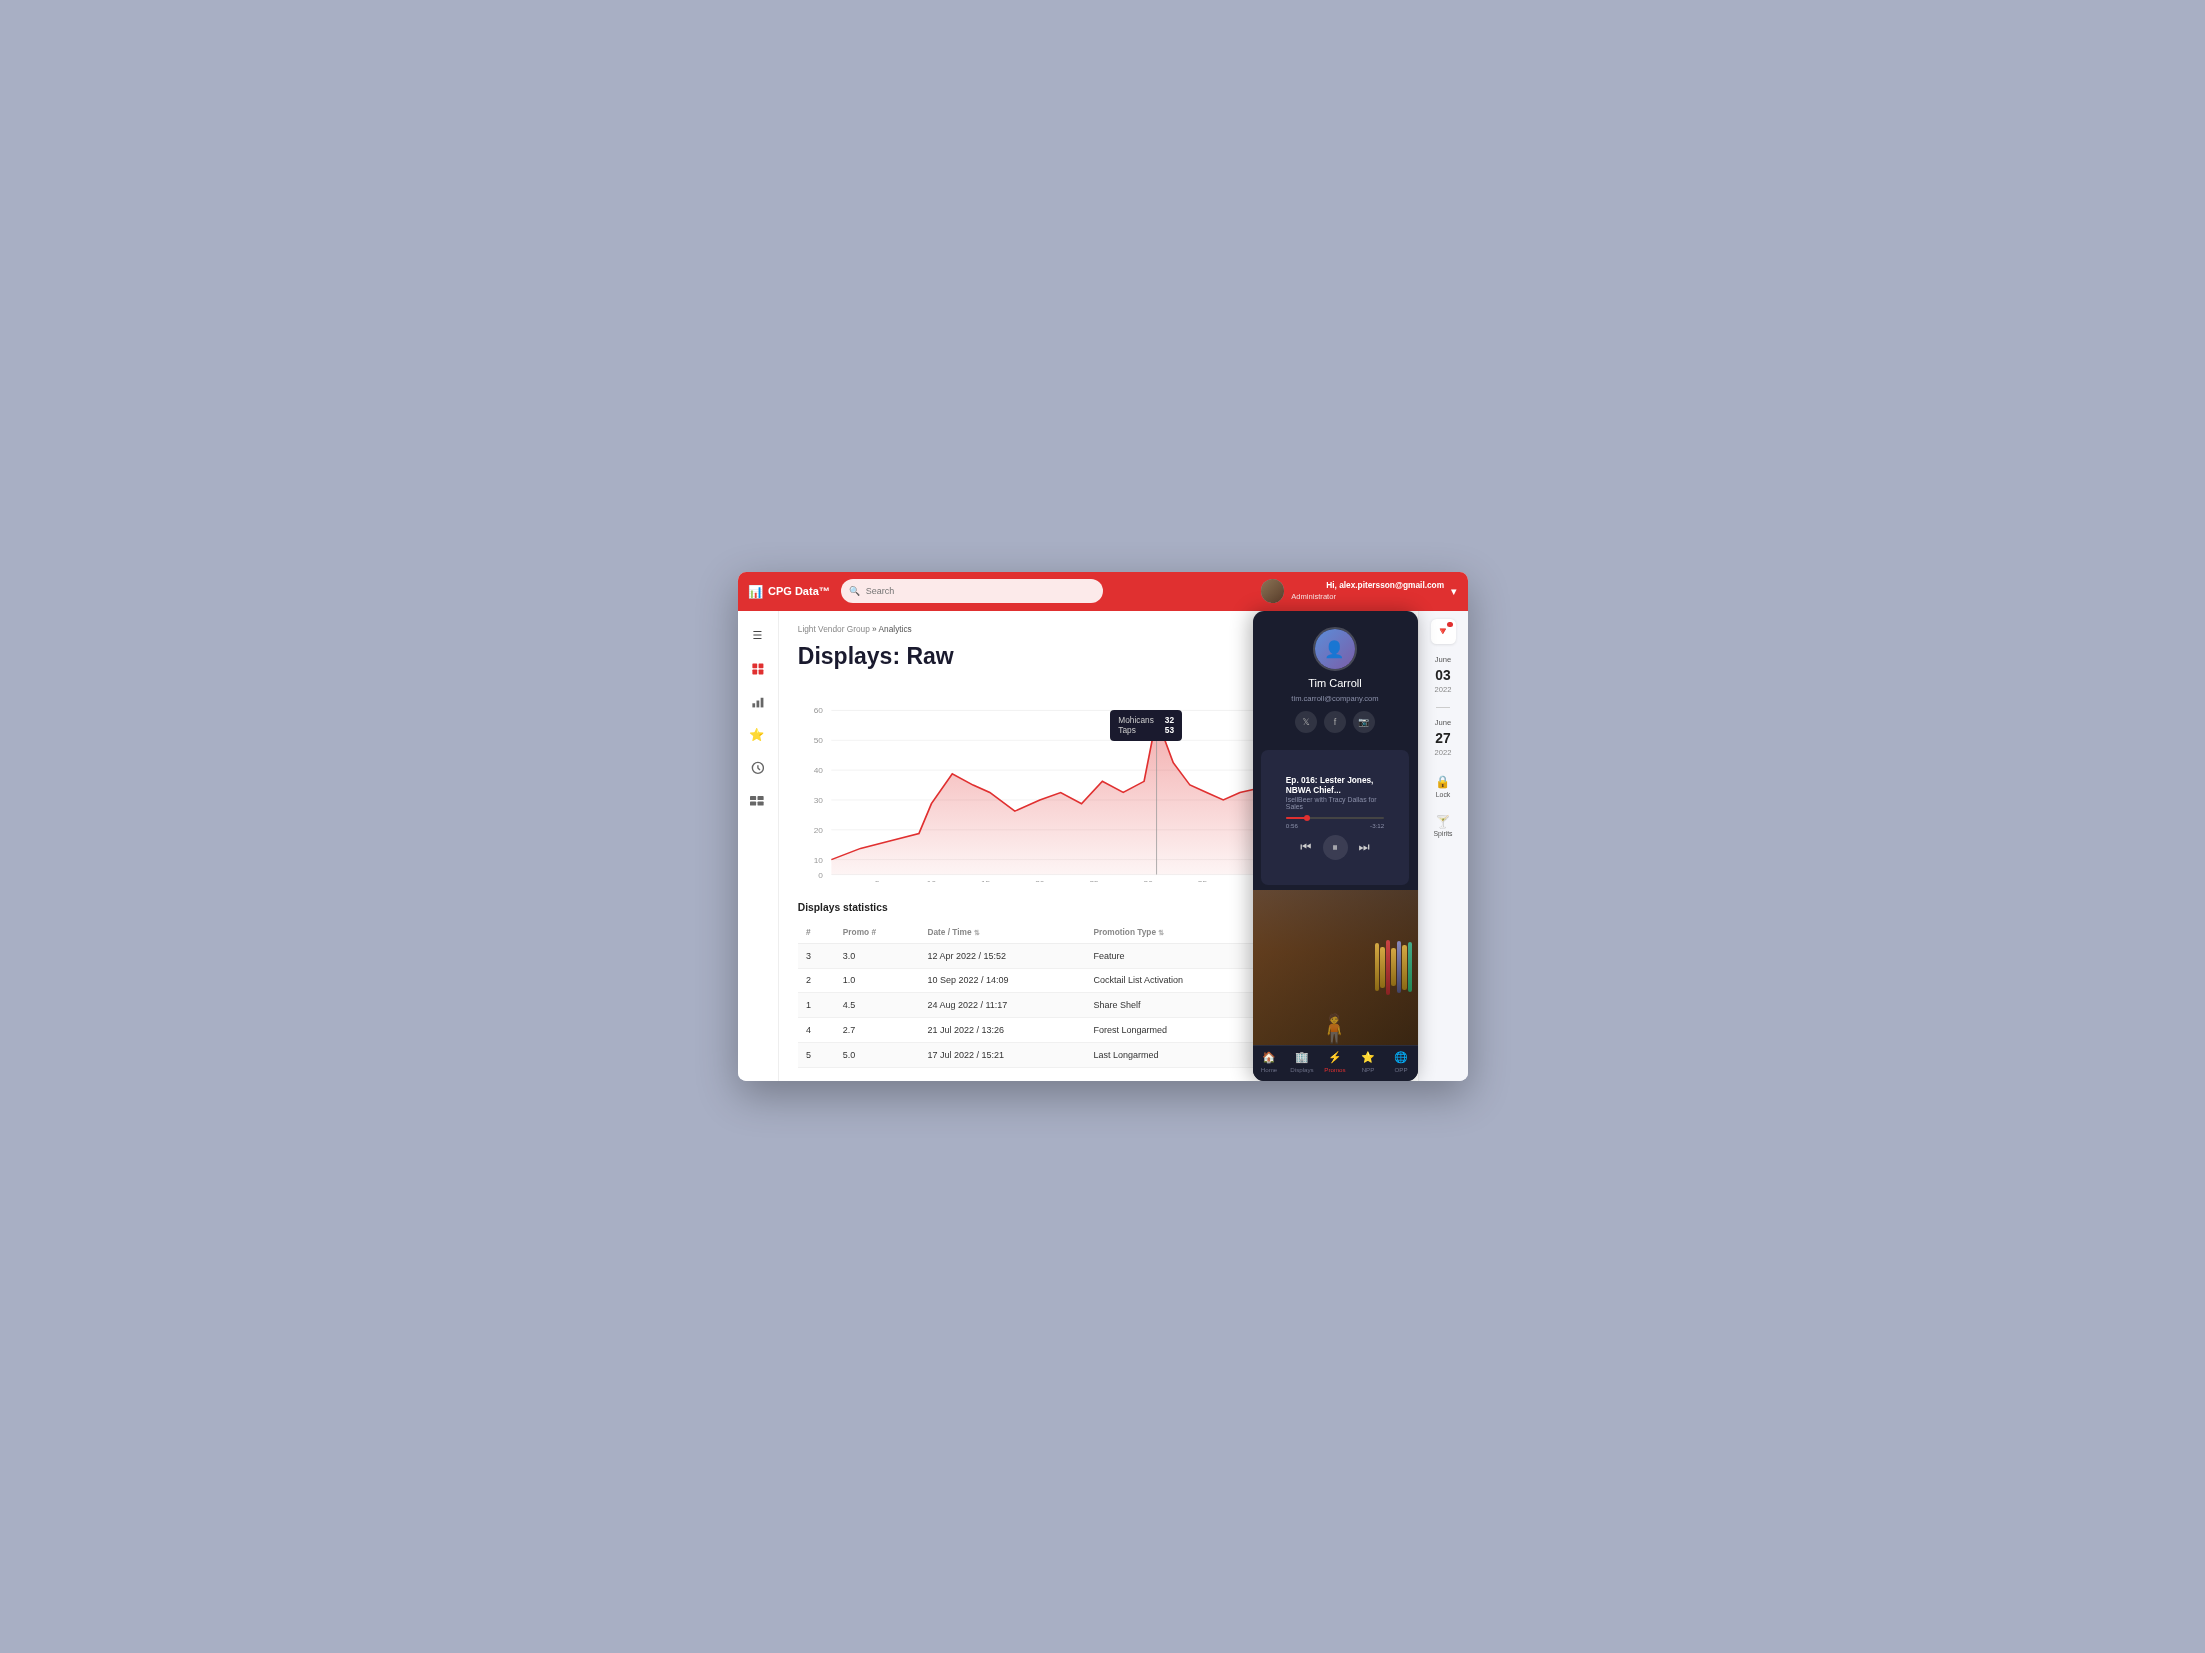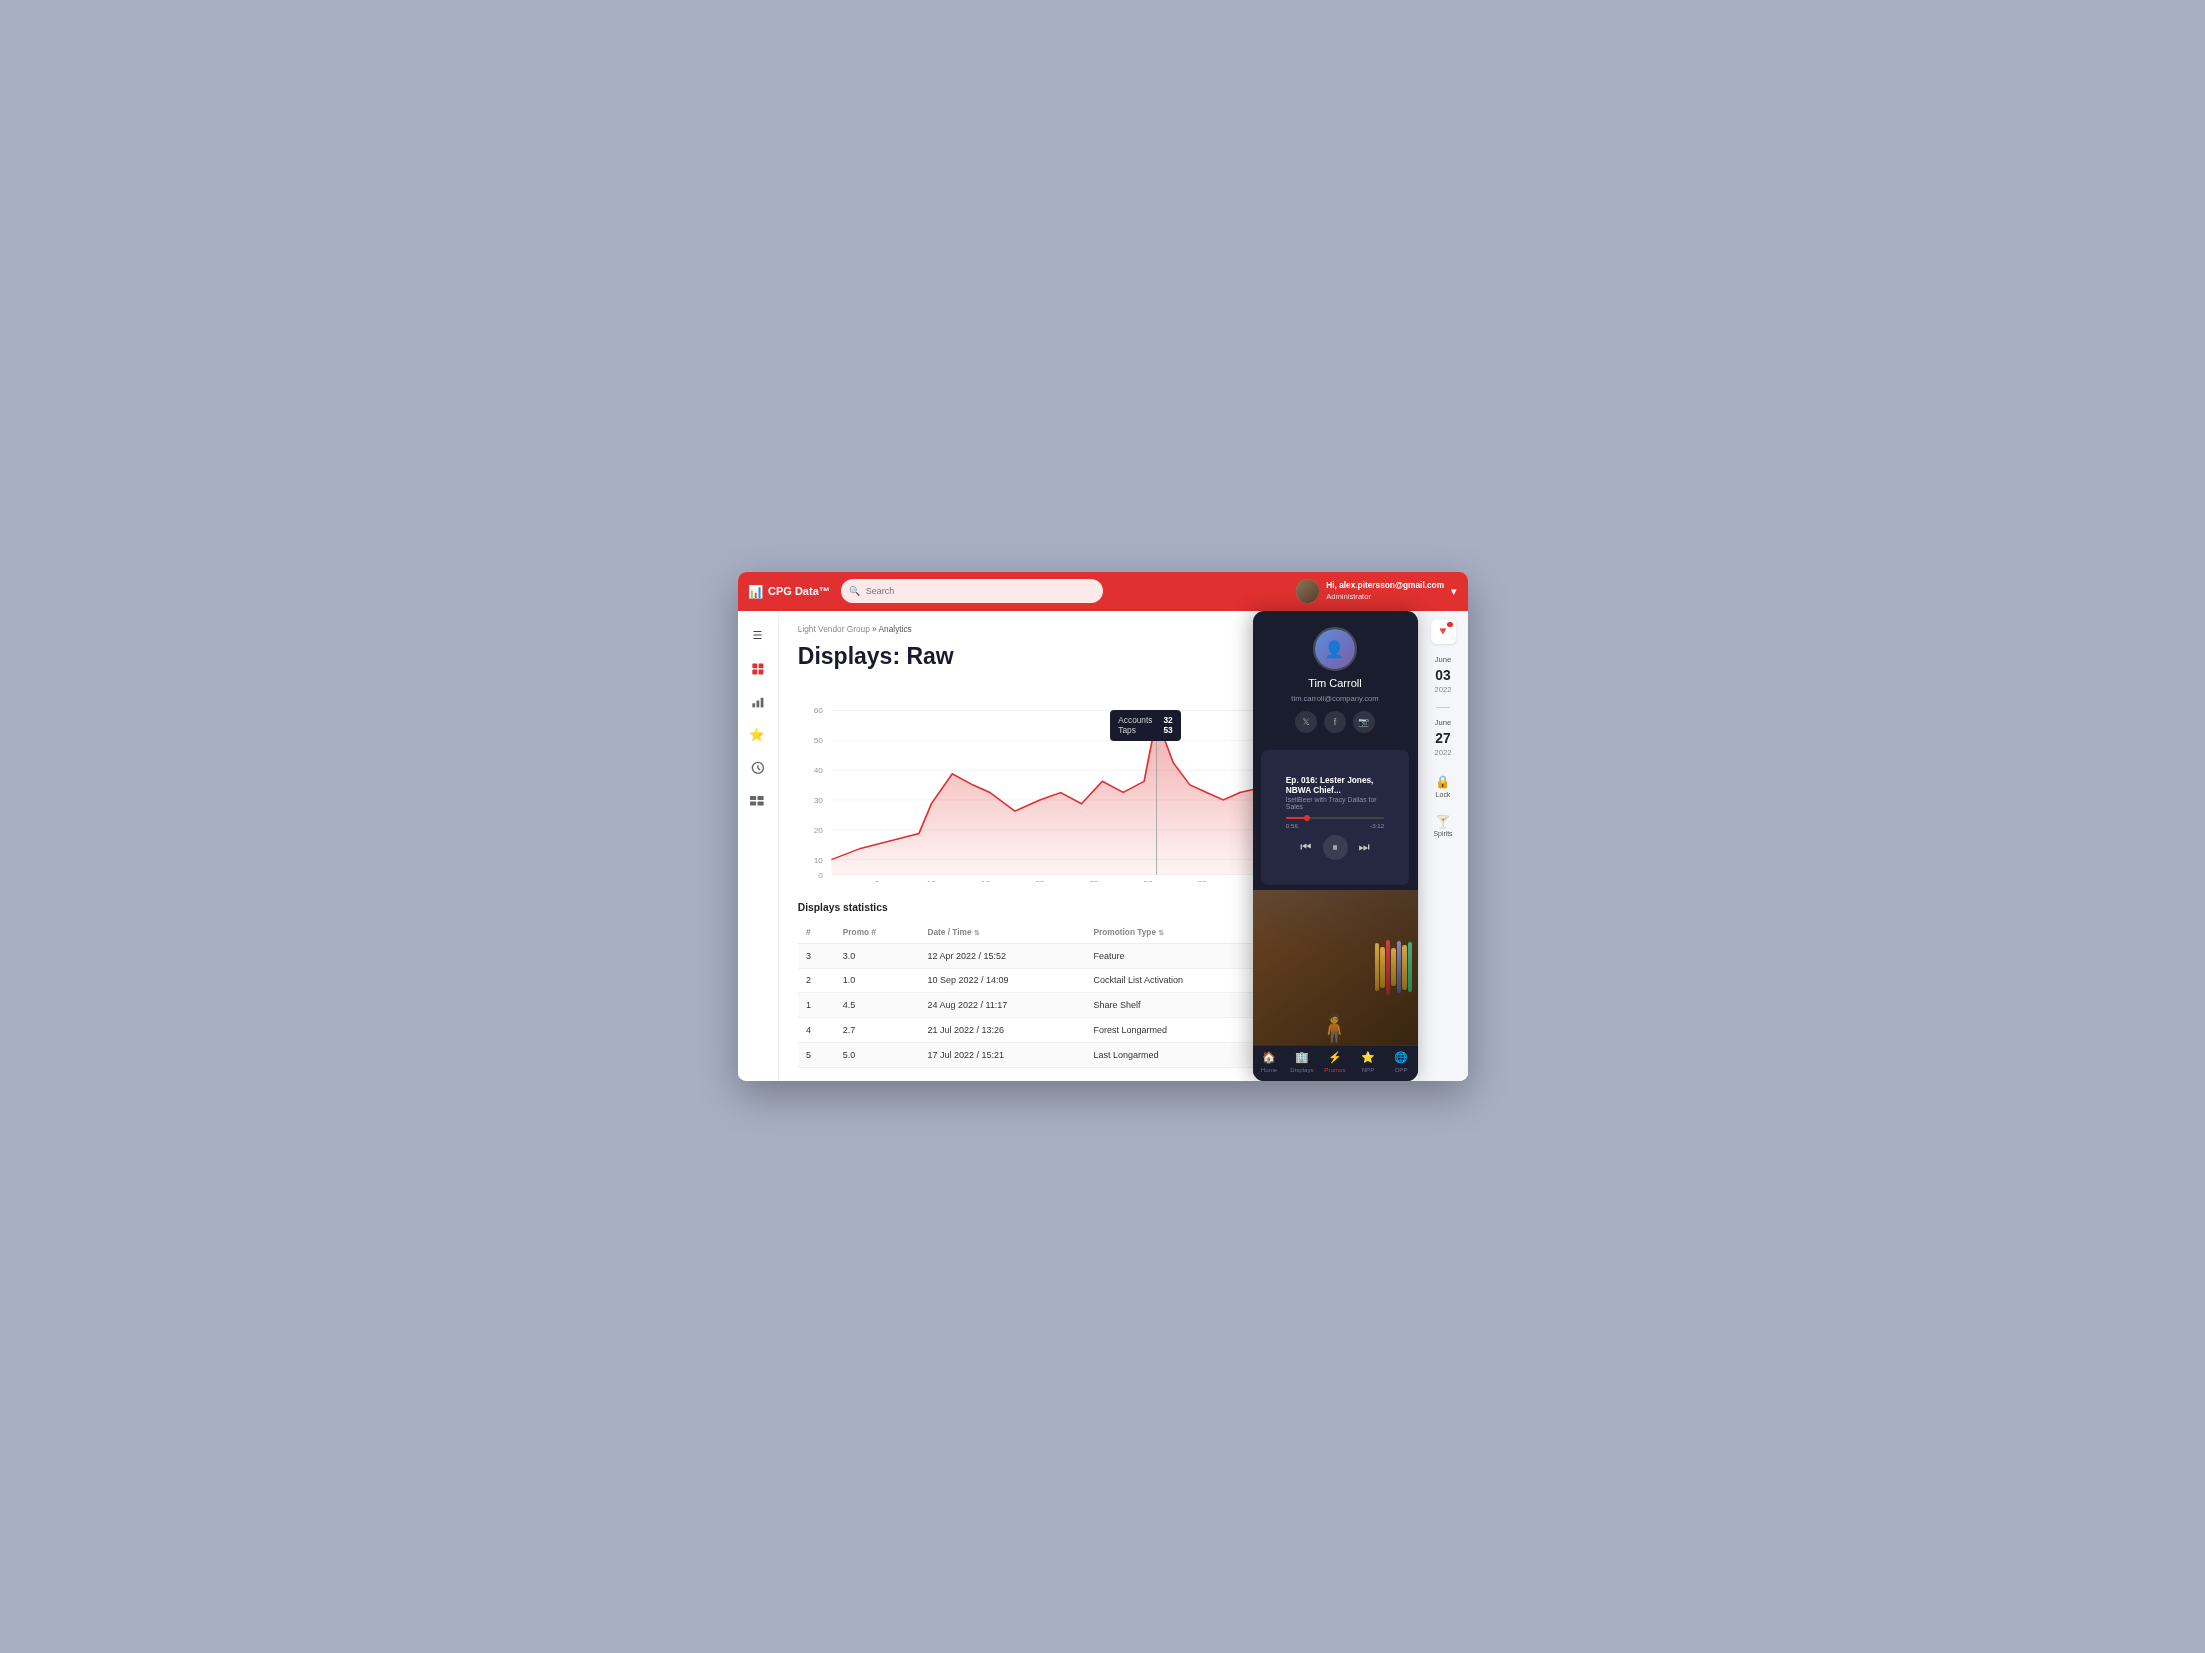--- a/index.html
+++ b/index.html
@@ -80,21 +80,21 @@
       align-items: center;
       justify-content: center;
     }
     .user-avatar-inner {
       width: 100%;
       height: 100%;
       background: linear-gradient(135deg, #8B7355, #5a3e2b);
       border-radius: 50%;
     }
     .user-info { font-size: 7.6px; line-height: 1.4; }
-    .user-name { font-weight: 600; font-size: 8.3px; }
+    .user-name { font-weight: 600; font-size: 8.3px; margin-left: 35px; }
     .user-role { opacity: 0.85; font-size: 7.6px; }
 
     
     .main-layout {
       display: flex;
       height: calc(100% - 39px);
       position: relative;
     }
 
     
@@ -562,21 +562,21 @@
       </div>
 
       <h1 class="page-title">Displays: Raw</h1>
 
       <div>
         <div class="section-title">Taps Within Accounts</div>
         <div class="chart-container">
           
           <div class="chart-tooltip">
             <div class="tooltip-row">
-              <span class="tooltip-label">Accounts</span>
+              <span class="tooltip-label">Mohicans</span>
               <span class="tooltip-value">32</span>
             </div>
             <div class="tooltip-row">
               <span class="tooltip-label">Taps</span>
               <span class="tooltip-value">53</span>
             </div>
           </div>
 
           
           <svg class="chart-svg" viewBox="0 0 720 240" preserveAspectRatio="none">

